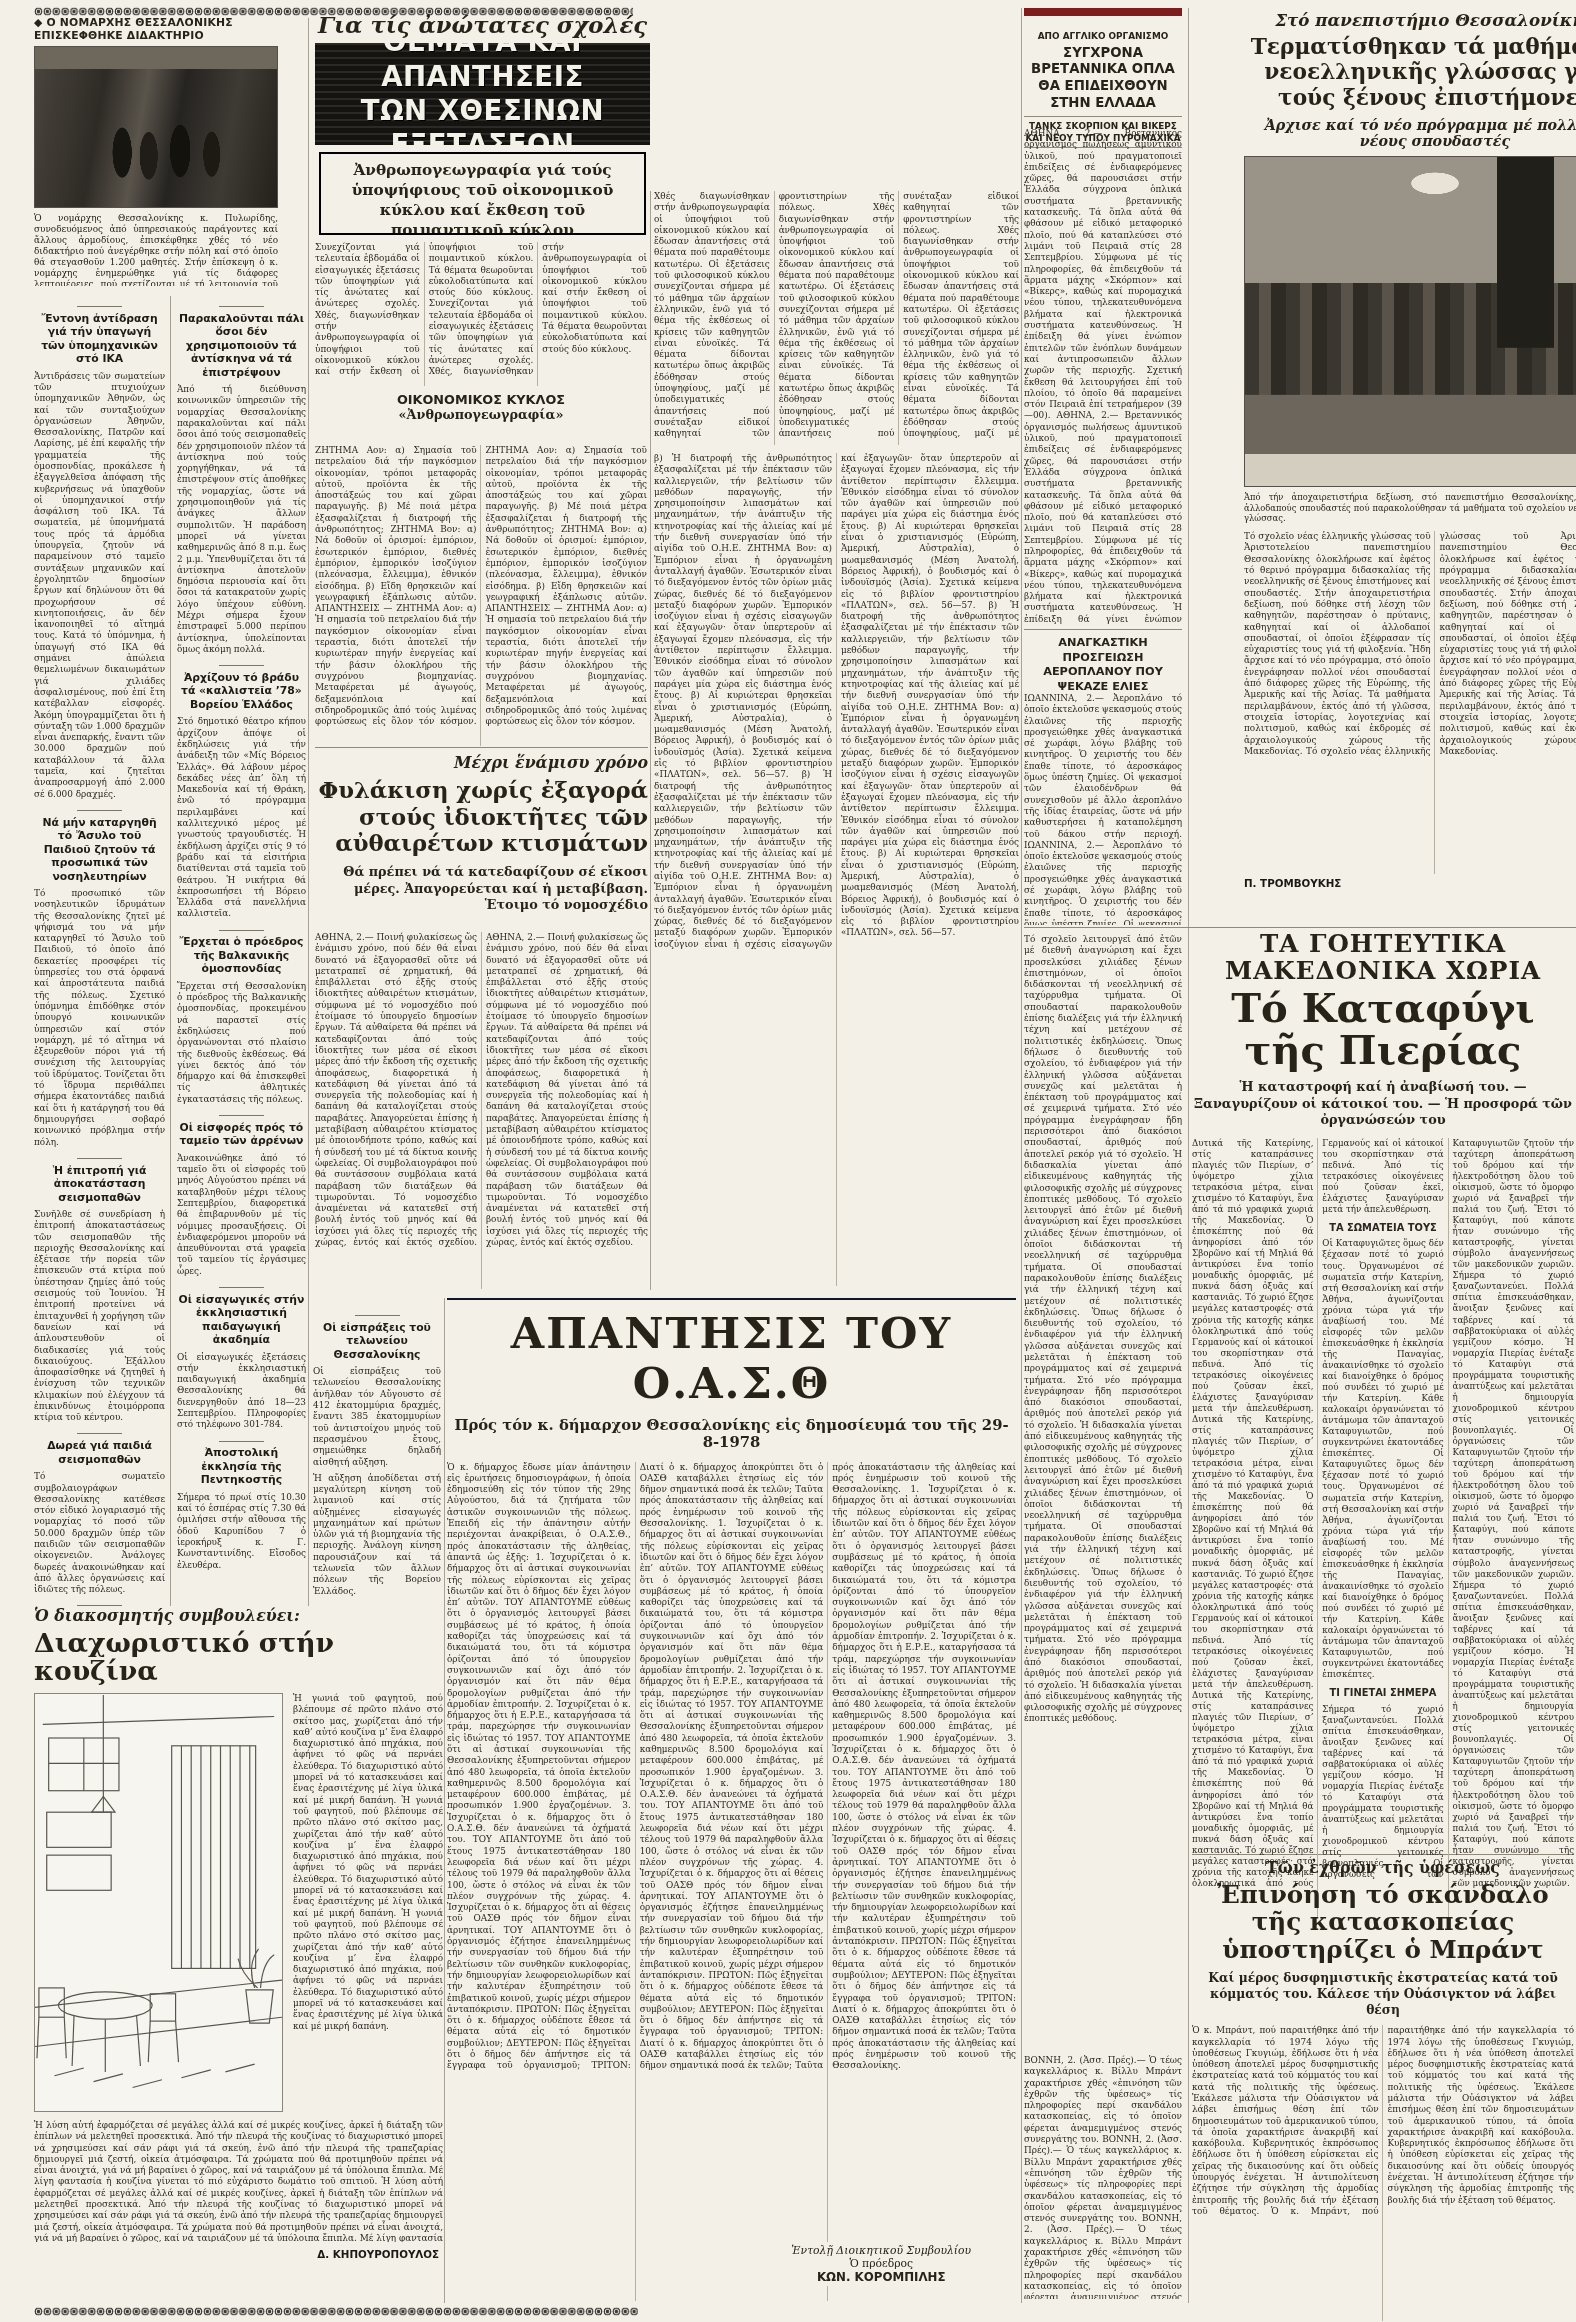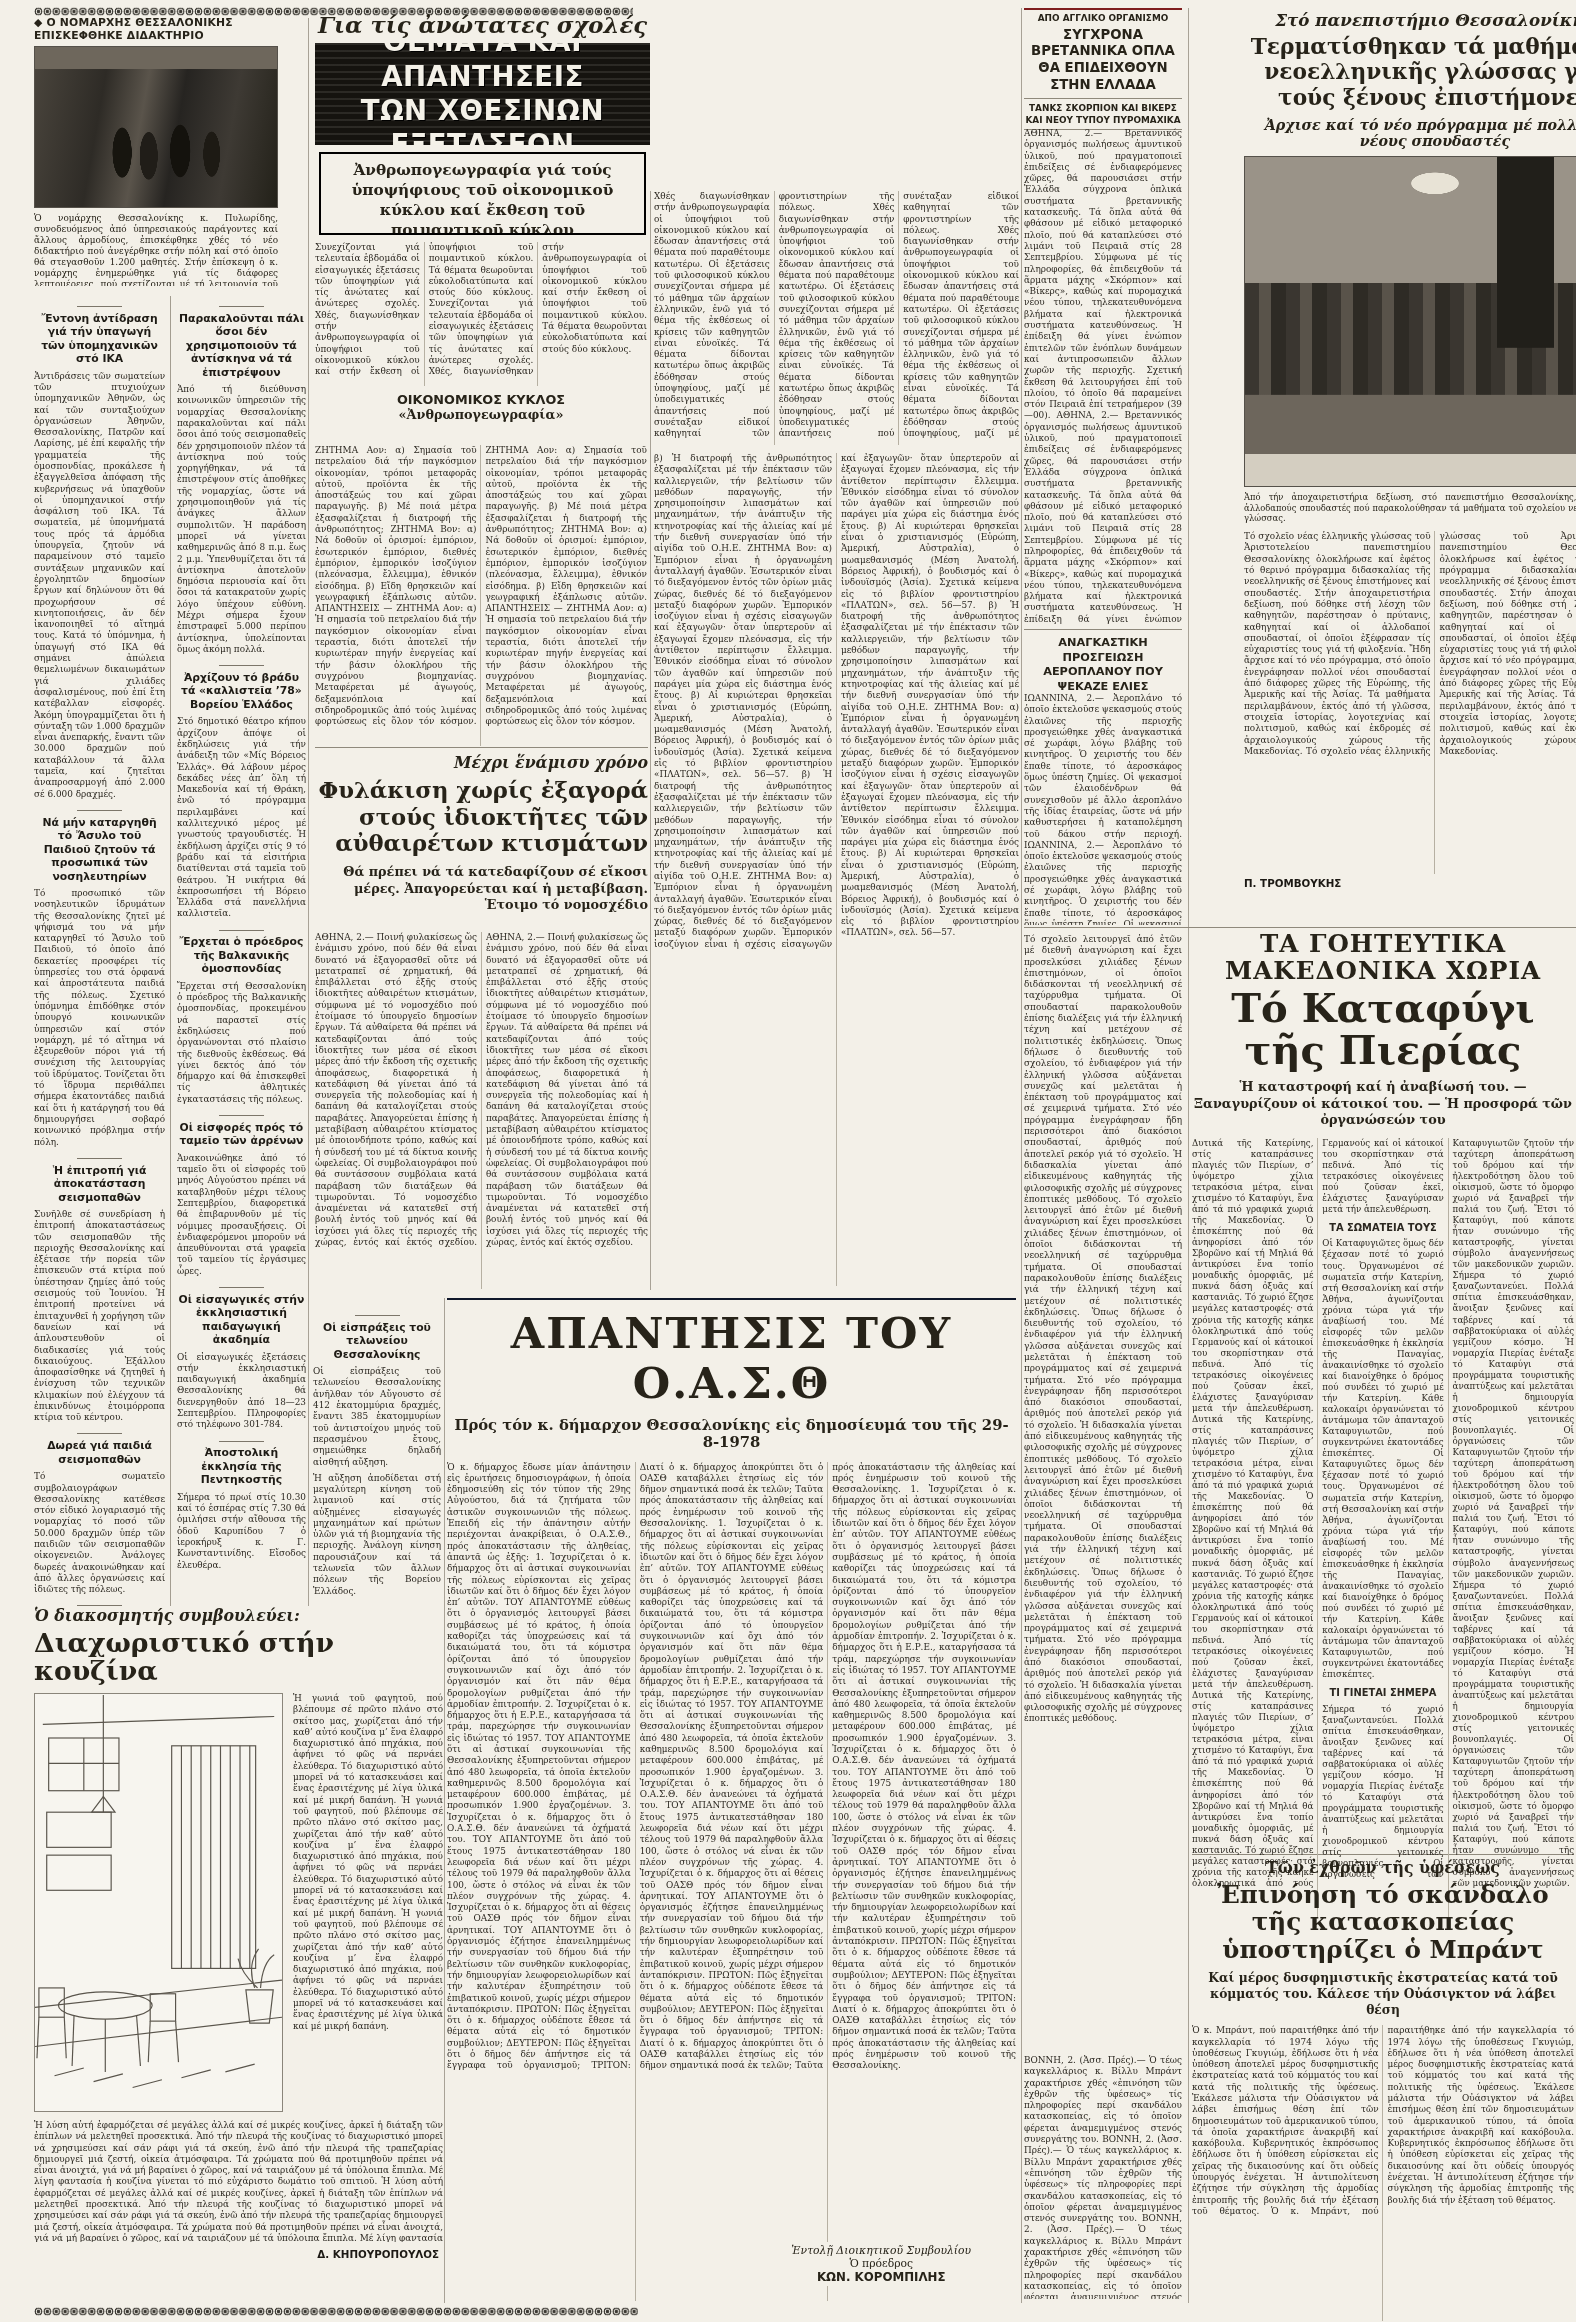--- a/index.html
+++ b/index.html
@@ -81,21 +81,21 @@
   
   #oasth { left:447px; top:1298px; width:569px; height:1005px; border-top:2px solid #0f172a; }
   #oasth .head { font-weight:bold; font-size:43px; letter-spacing:2px; text-align:center; margin-top:7.9px; }
   #oasth .deck { font-weight:bold; font-size:14.8px; text-align:center; margin-top:7.9px; }
   #oasth-body { margin-top:11.8px; height:839px; }
   #oasth-sig { position:absolute; right:39px; top:942px; text-align:center; background:#f3f0e8; padding:2px 5.9px; }
   #oasth-sig .l1 { font-style:italic; font-size:10.8px; }
   #oasth-sig .l2 { font-size:10.8px; }
   #oasth-sig .l3 { font-family:"DejaVu Sans",sans-serif; font-weight:bold; font-size:11.8px; }
   
-  #weapons { left:1024px; top:7.9px; width:158px; text-align:center; border-top:2px solid #7f1d1d; padding-top:3px; }
+  #weapons { left:1024px; top:7.9px; width:158px; text-align:center; border-top:8px solid #7f1d1d; padding-top:15px; }
   #weapons .kick { font-family:"DejaVu Sans",sans-serif; font-weight:bold; font-size:8.9px; }
   #weapons .head { font-family:"DejaVu Sans",sans-serif; font-weight:bold; font-size:13.3px; line-height:1.25; margin-top:3.9px; }
   #weapons .sub  { font-family:"DejaVu Sans",sans-serif; font-weight:bold; font-size:8.9px; line-height:1.35; margin-top:4.9px;
                    border-top:1px solid #8f897c; border-bottom:1px solid #8f897c; padding:3px 0; }
   #weapons-body { left:1024px; top:128px; width:158px; height:497px; }
   #plane-head { left:1024px; top:636px; width:158px; text-align:center;
     font-family:"DejaVu Sans",sans-serif; font-weight:bold; font-size:11.3px; line-height:1.3; }
   #plane-body { left:1024px; top:693px; width:158px; height:232px; }
   #univ-cont { left:1024px; top:934px; width:158px; height:916px; }
   #brandt-lead { left:1024px; top:2055px; width:158px; height:244px; }

